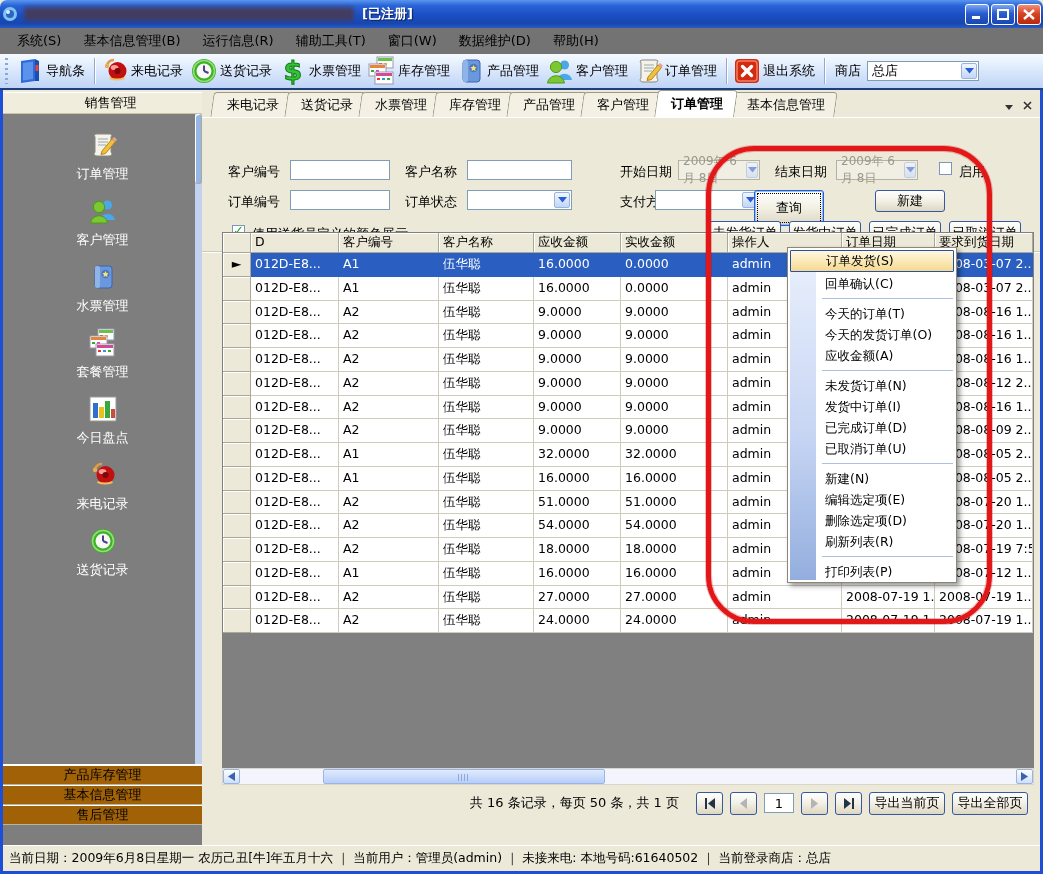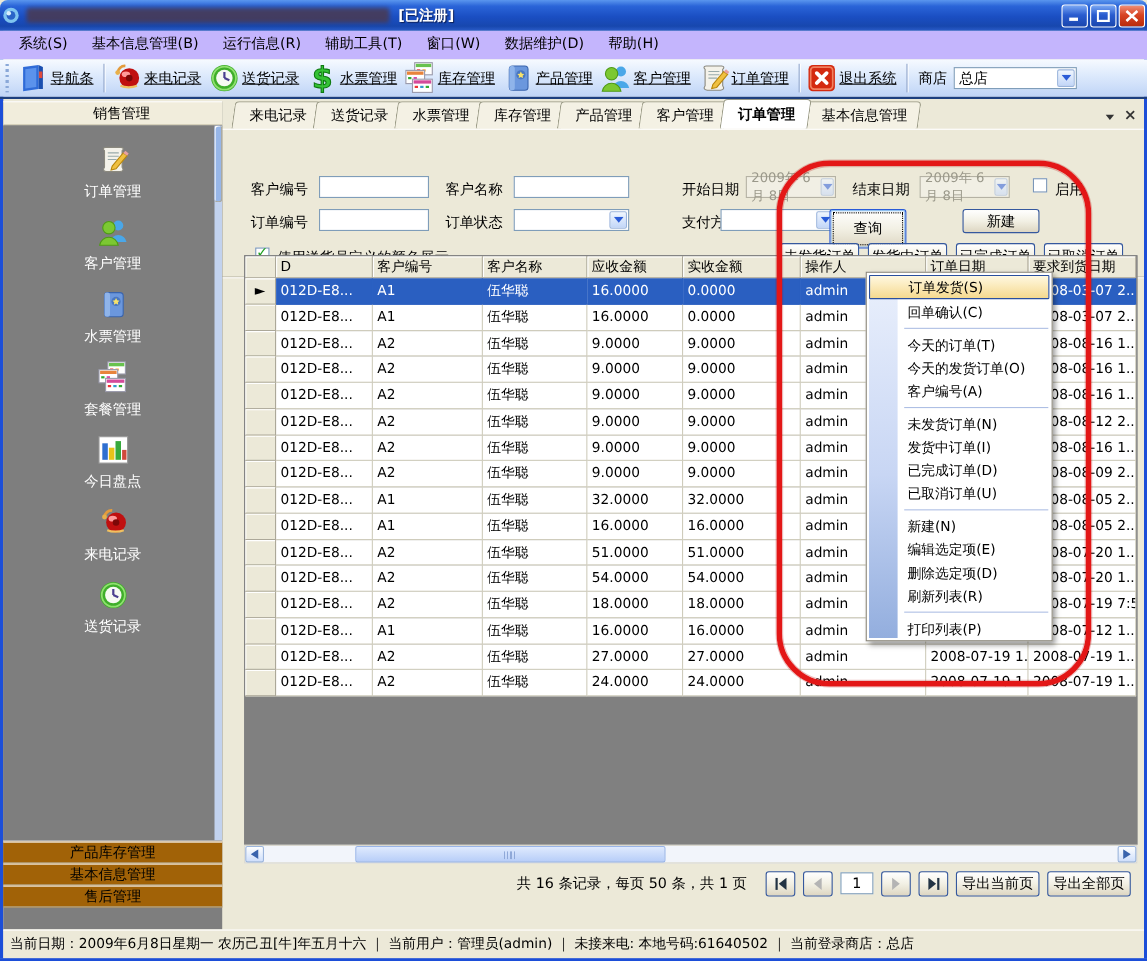--- a/index.html
+++ b/index.html
@@ -18,31 +18,31 @@
   #app-icon { width:17px; height:17px; margin-right:5px; }
   .censor { height:14px; border-radius:3px; background:#4a3950; filter:blur(2px); opacity:.85; margin-right:8px; }
   #title-reg { color:#fff; font-weight:bold; font-size:13px; text-shadow:1px 1px 1px rgba(0,0,20,.6); }
   #win-controls { margin-left:auto; display:flex; gap:2px; }
   .wbtn { width:24px; height:21px; border-radius:3px; border:1px solid #fff;
     background:linear-gradient(180deg,#7aa8f4,#2a5cd0 45%,#1a46ae); display:flex; align-items:center; justify-content:center; }
   .wbtn svg { display:block; }
   .wbtn.close { background:linear-gradient(180deg,#f09078,#d84424 45%,#b82a0a); }
 
   #menubar { position:absolute; left:0; top:28px; width:1043px; height:26px;
-    background:#c4b5fd; display:flex; align-items:center; padding-left:6px; z-index:4; }
+    background:#737373; display:flex; align-items:center; padding-left:6px; z-index:4; }
   .mi { padding:0 11px; line-height:24px; color:#000; }
 
   #toolbar { position:absolute; left:0; top:54px; width:1043px; height:36px;
     background:linear-gradient(180deg,#f6faff 0%,#dce9fc 45%,#bfd4f6 100%);
     border-bottom:2px solid #1d3f7e; display:flex; align-items:center; padding-left:2px; z-index:4; }
   #tb-grip { width:8px; height:26px; margin-right:2px;
     background:repeating-linear-gradient(180deg,#8aa8d8 0 2px,transparent 2px 5px); width:3px; margin-left:3px; margin-right:6px; }
   .tb-btn { display:flex; align-items:center; height:32px; padding:1px 5px 1px 1px; border-radius:3px; }
   .tb-ic { width:30px; height:30px; display:flex; align-items:center; justify-content:center; }
-  .tb-lbl { margin-left:1px;text-decoration:underline; }
+  .tb-lbl { margin-left:1px; }
   .tb-sep { width:1px; height:26px; background:#93a8cc; margin:0 4px; box-shadow:1px 0 0 #fff; }
   #shop-group { display:flex; align-items:center; margin-left:6px; }
   #shop-combo { width:112px; height:20px; background:#fff; border:1px solid #7f9db9; margin-left:6px;
     display:flex; align-items:center; justify-content:space-between; padding-left:4px; }
   .combo-arrow { width:16px; height:16px; background:linear-gradient(180deg,#f0f6fe,#c2d6f8);
     border:1px solid #9ab4dc; border-radius:2px; display:flex; align-items:center; justify-content:center; margin-right:1px; }
 
   
   #sidebar { position:absolute; left:3px; top:92px; width:199px; height:753px; display:flex; flex-direction:column; z-index:3; background:#7e7e7e; }
   #sb-header { height:21px; background:linear-gradient(180deg,#ffffff,#c3d4f3); border-bottom:1px solid #9ab;
@@ -736,21 +736,21 @@
 <div id="statusbar">当前日期：2009年6月8日星期一 农历己丑[牛]年五月十六  ｜  当前用户：管理员(admin)  ｜  未接来电: 本地号码:61640502  ｜  当前登录商店：总店</div>
 
 <div id="ctx-menu">
   <div id="cm-strip"></div>
   <div id="cm-list">
       <div class="cm-item hl">订单发货(S)</div>
       <div class="cm-item">回单确认(C)</div>
       <div class="cm-sep"></div>
       <div class="cm-item">今天的订单(T)</div>
       <div class="cm-item">今天的发货订单(O)</div>
-      <div class="cm-item">客户编号(A)</div>
+      <div class="cm-item">应收金额(A)</div>
       <div class="cm-sep"></div>
       <div class="cm-item">未发货订单(N)</div>
       <div class="cm-item">发货中订单(I)</div>
       <div class="cm-item">已完成订单(D)</div>
       <div class="cm-item">已取消订单(U)</div>
       <div class="cm-sep"></div>
       <div class="cm-item">新建(N)</div>
       <div class="cm-item">编辑选定项(E)</div>
       <div class="cm-item">删除选定项(D)</div>
       <div class="cm-item">刷新列表(R)</div>

